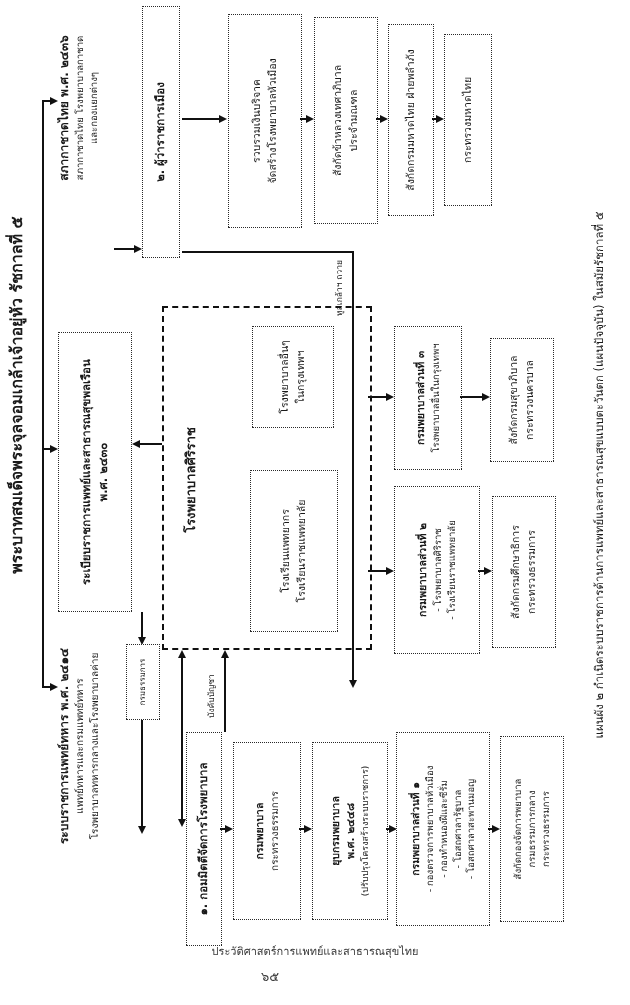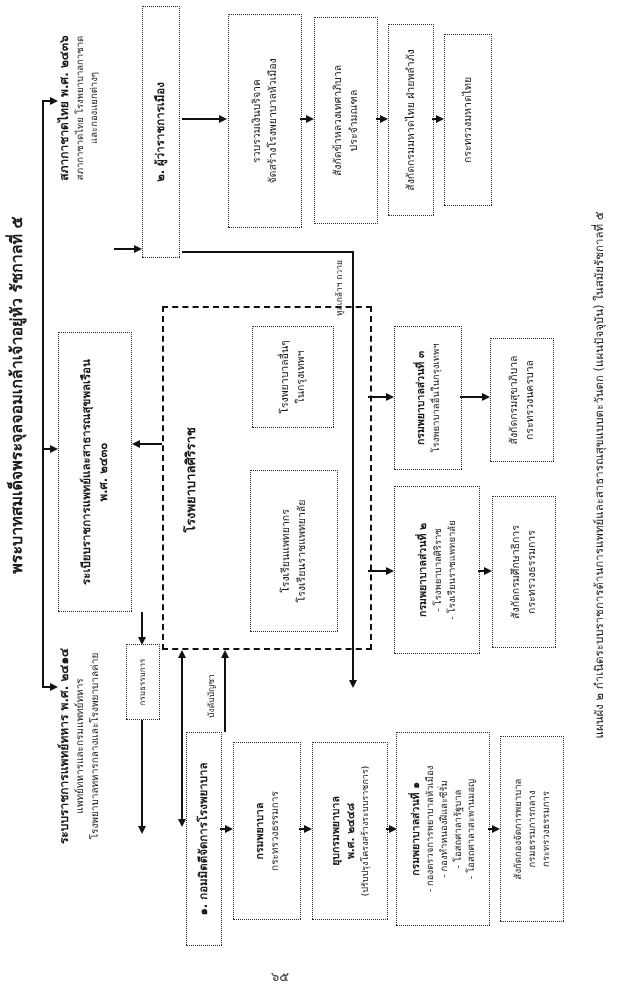--- a/index.html
+++ b/index.html
@@ -22,21 +22,21 @@
   .ah-down{border-left:4.5px solid transparent;border-right:4.5px solid transparent;border-top:8px solid #111;}
   .ah-up{border-left:4.5px solid transparent;border-right:4.5px solid transparent;border-bottom:8px solid #111;}
   .ah-left{border-top:4.5px solid transparent;border-bottom:4.5px solid transparent;border-right:8px solid #111;}
   .ah-right{border-top:4.5px solid transparent;border-bottom:4.5px solid transparent;border-left:8px solid #111;}
   .t16{font-size:16px;} .t13{font-size:13px;} .t12{font-size:12px;}
   .t115{font-size:11.5px;} .t105{font-size:10.5px;} .t10{font-size:10px;}
   .t95{font-size:9.5px;} .t9{font-size:9px;} .t85{font-size:8.5px;} .t8{font-size:8px;}
   .lbl{position:absolute;background:#fff;line-height:1.3;}
   #footer1{position:absolute;left:0;top:942px;width:630px;text-align:center;
            font-family:"Liberation Serif","DejaVu Serif",serif;font-size:11px;color:#3a3a3a;}
-  #footer2{position:absolute;left:10px;top:966px;width:540px;text-align:center;
+  #footer2{position:absolute;left:0;top:966px;width:540px;text-align:center;
            font-family:"Liberation Serif","DejaVu Serif",serif;font-size:13px;color:#3a3a3a;}
 </style>
 </head>
 <body>
 
 <div id="page">
   <div id="chart">
 
     <div class="abs ctr b t16" style="left:230px;top:4px;width:650px;">พระบาทสมเด็จพระจุลจอมเกล้าเจ้าอยู่หัว  รัชกาลที่ ๕</div>
 
@@ -186,14 +186,15 @@
     <div class="ah ah-down" style="left:117px;top:492px;"></div>
     <div class="box t95" style="left:28px;top:500px;width:184px;height:62px;">
       <div>สังกัดกองจัดการพยาบาล</div>
       <div>กรมธรรมการกลาง</div>
       <div>กระทรวงธรรมการ</div>
     </div>
 
     <div class="abs ctr t115" style="left:15px;top:590px;width:920px;">แผนผัง ๒  กำเนิดระบบราชการด้านการแพทย์และสาธารณสุขแบบตะวันตก (แผนปัจจุบัน) ในสมัยรัชกาลที่ ๕</div>
   </div>
 
+  <div id="footer1">ประวัติศาสตร์การแพทย์และสาธารณสุขไทย</div>
   <div id="footer2">๖๕</div>
 </div>
 
 </body></html>

